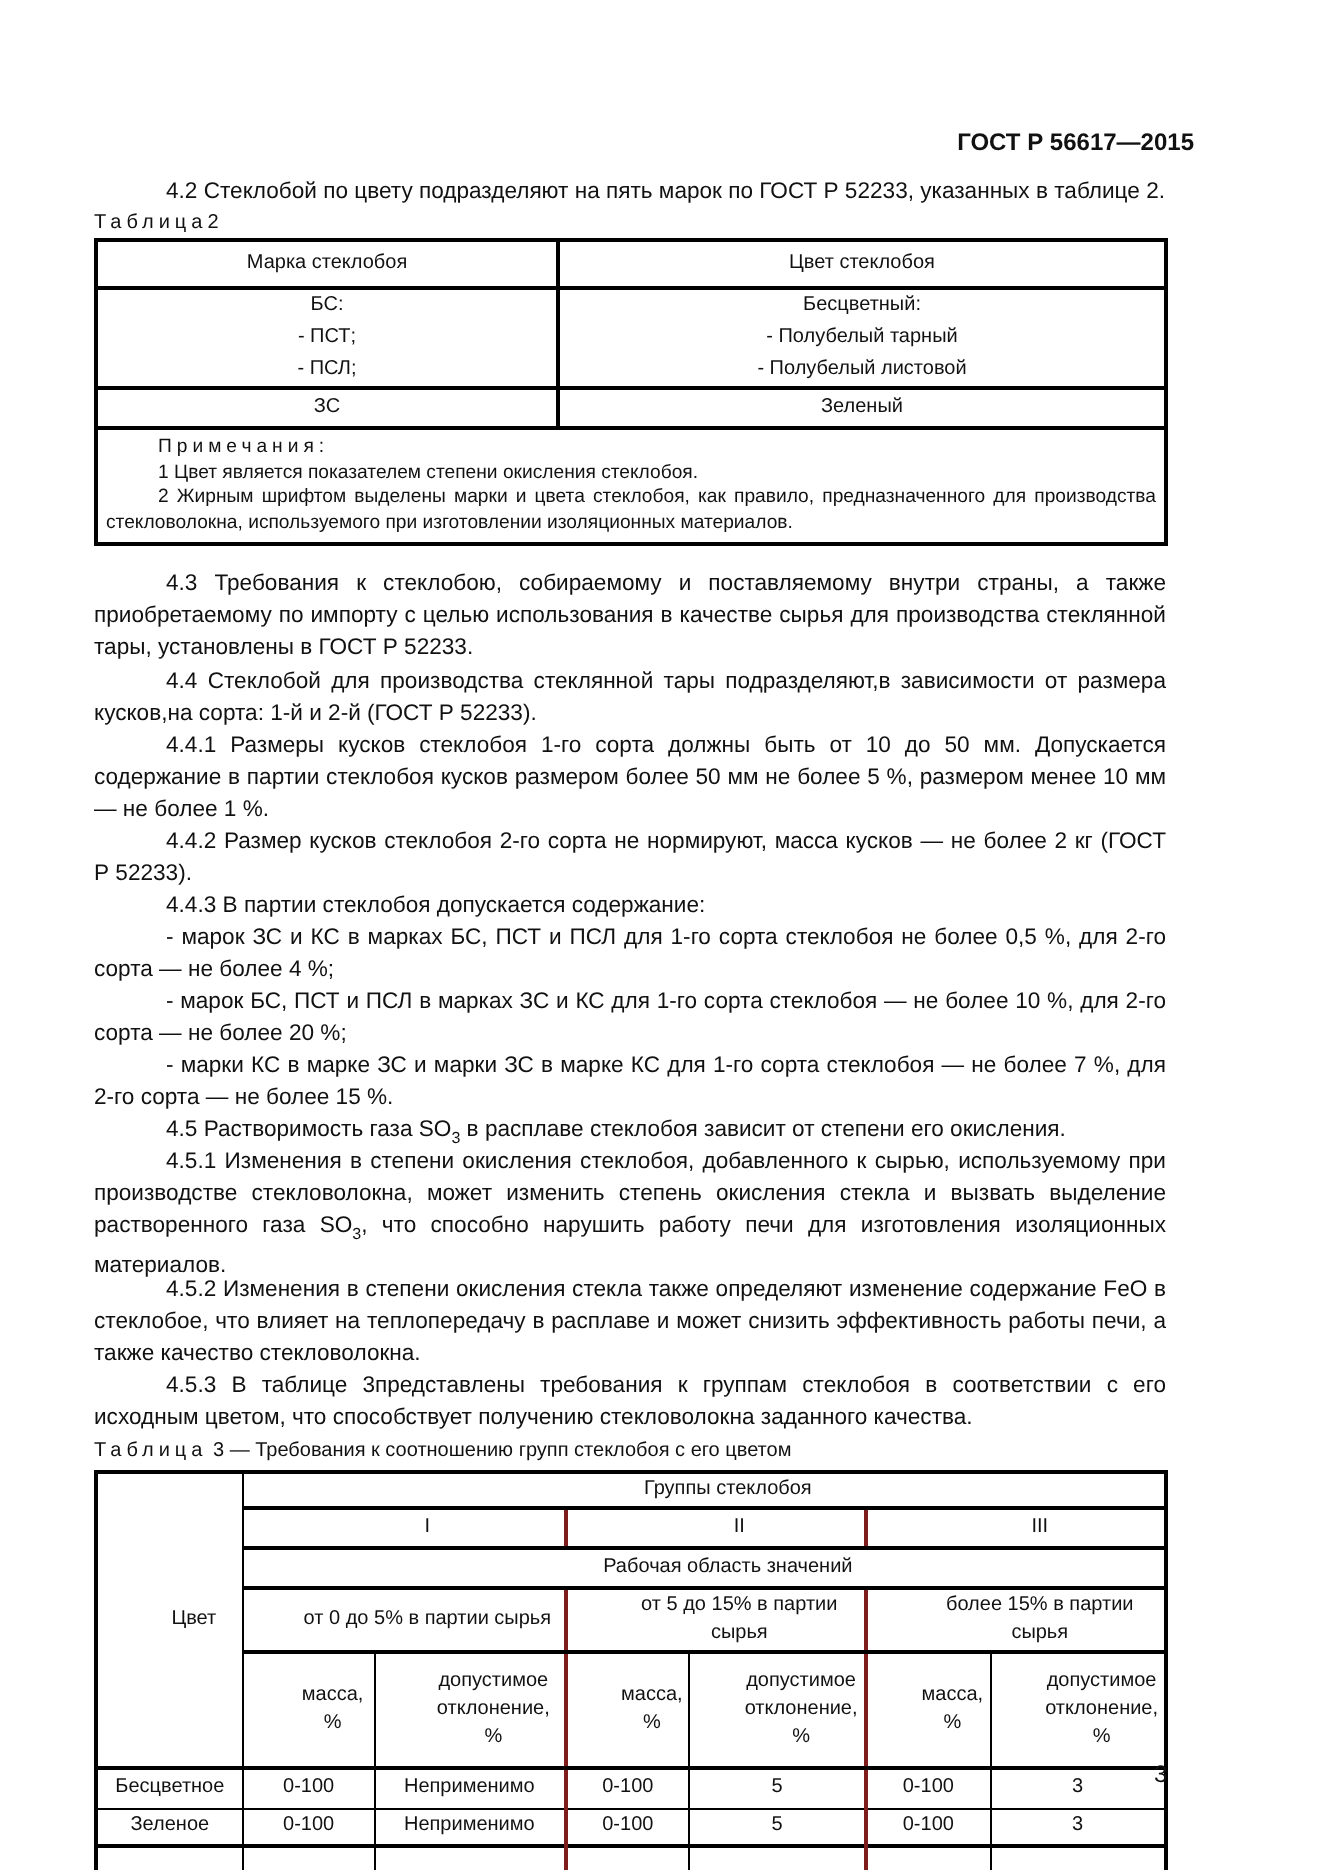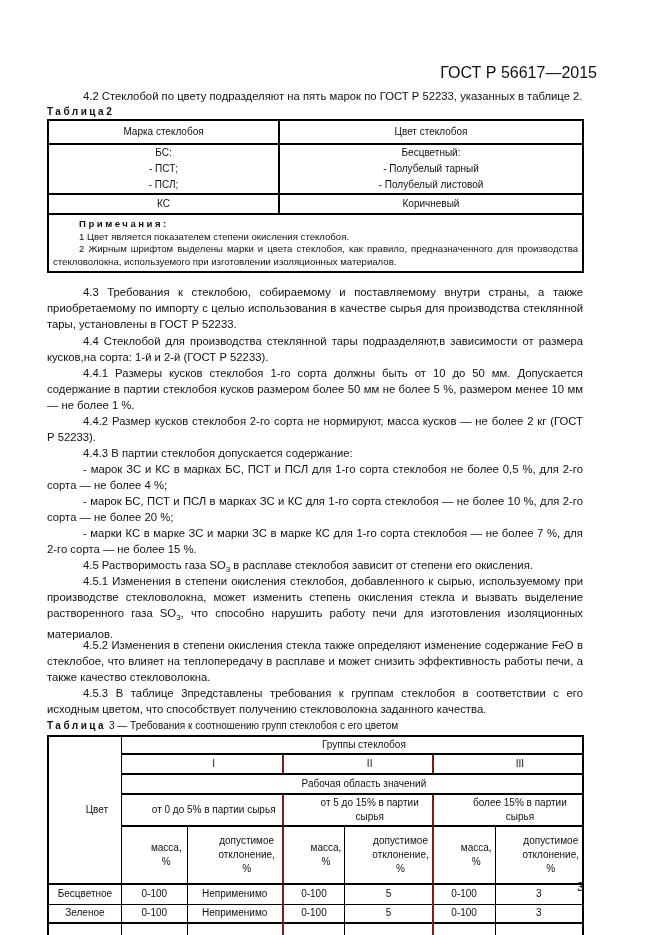--- a/index.html
+++ b/index.html
@@ -1,22 +1,22 @@
 <!DOCTYPE html>
 <html><head>
 <meta charset="utf-8">
 <style>
   html, body { margin:0; padding:0; background:#fff; }
   body { width:661px; height:935px; position:relative; overflow:hidden;
          font-family:"Liberation Sans", sans-serif; color:#111; }
-  .hdr { position:absolute; right:64px; top:64px; font-weight:normal; font-size:16px;margin-left:48px; }
+  .hdr { position:absolute; right:64px; top:64px; font-weight:bold; font-size:12px;margin-left:48px; }
   .para { position:absolute; left:47px; width:536px; font-size:11.3px; line-height:16px; text-align:justify; }
   .para .ind { display:inline-block; width:36px; }
   .cap { position:absolute; left:47px; font-size:10px; }
-  .spaced { letter-spacing:2.5px;font-weight:bold; }
+  .spaced { letter-spacing:2.5px; }
   table { border-collapse:collapse; position:absolute; left:47px; font-size:10px; }
   td { border:1px solid #000; text-align:center; vertical-align:middle; padding:0 3px; line-height:14px; }
   .t2 td { border-width:2px; }
   .t2 { width:537px; }
   .t3 { width:537px; border:2px solid #000; }
   .t3 td { border:1px solid #000; }
   .t3 .thick-b { border-bottom:2px solid #000;padding-left:27px; }
   .t3 .thick-l { border-left:2px solid #7f1d1d; }
   .t3 .thick-t { border-top:2px solid #000; }
   .notes td { text-align:left; padding:3px 4px; font-size:9.6px; line-height:12.5px; }
@@ -45,22 +45,22 @@
           <div>- ПСТ;</div>
           <div>- ПСЛ;</div>
     </td>
     <td style="line-height:16px;">
       <div>Бесцветный:</div>
           <div>- Полубелый тарный</div>
           <div>- Полубелый листовой</div>
     </td>
   </tr>
   <tr style="height:20px;">
-    <td>КС</td>
-    <td>Коричневый</td>
+    <td>ЗС</td>
+    <td>Зеленый</td>
   </tr>
   <tr class="notes">
     <td colspan="2">
       <div><span class="ni"></span><span class="spaced">Примечания:</span></div>
       <div><span class="ni"></span><span>1 Цвет является показателем степени окисления стеклобоя.</span></div>
       <div style="text-align:justify;"><span class="ni"></span><span>2 Жирным шрифтом выделены марки и цвета стеклобоя, как правило, предназначенного для производства стекловолокна, используемого при изготовлении изоляционных материалов.</span></div>
     </td>
   </tr>
 </tbody>
   </table>

